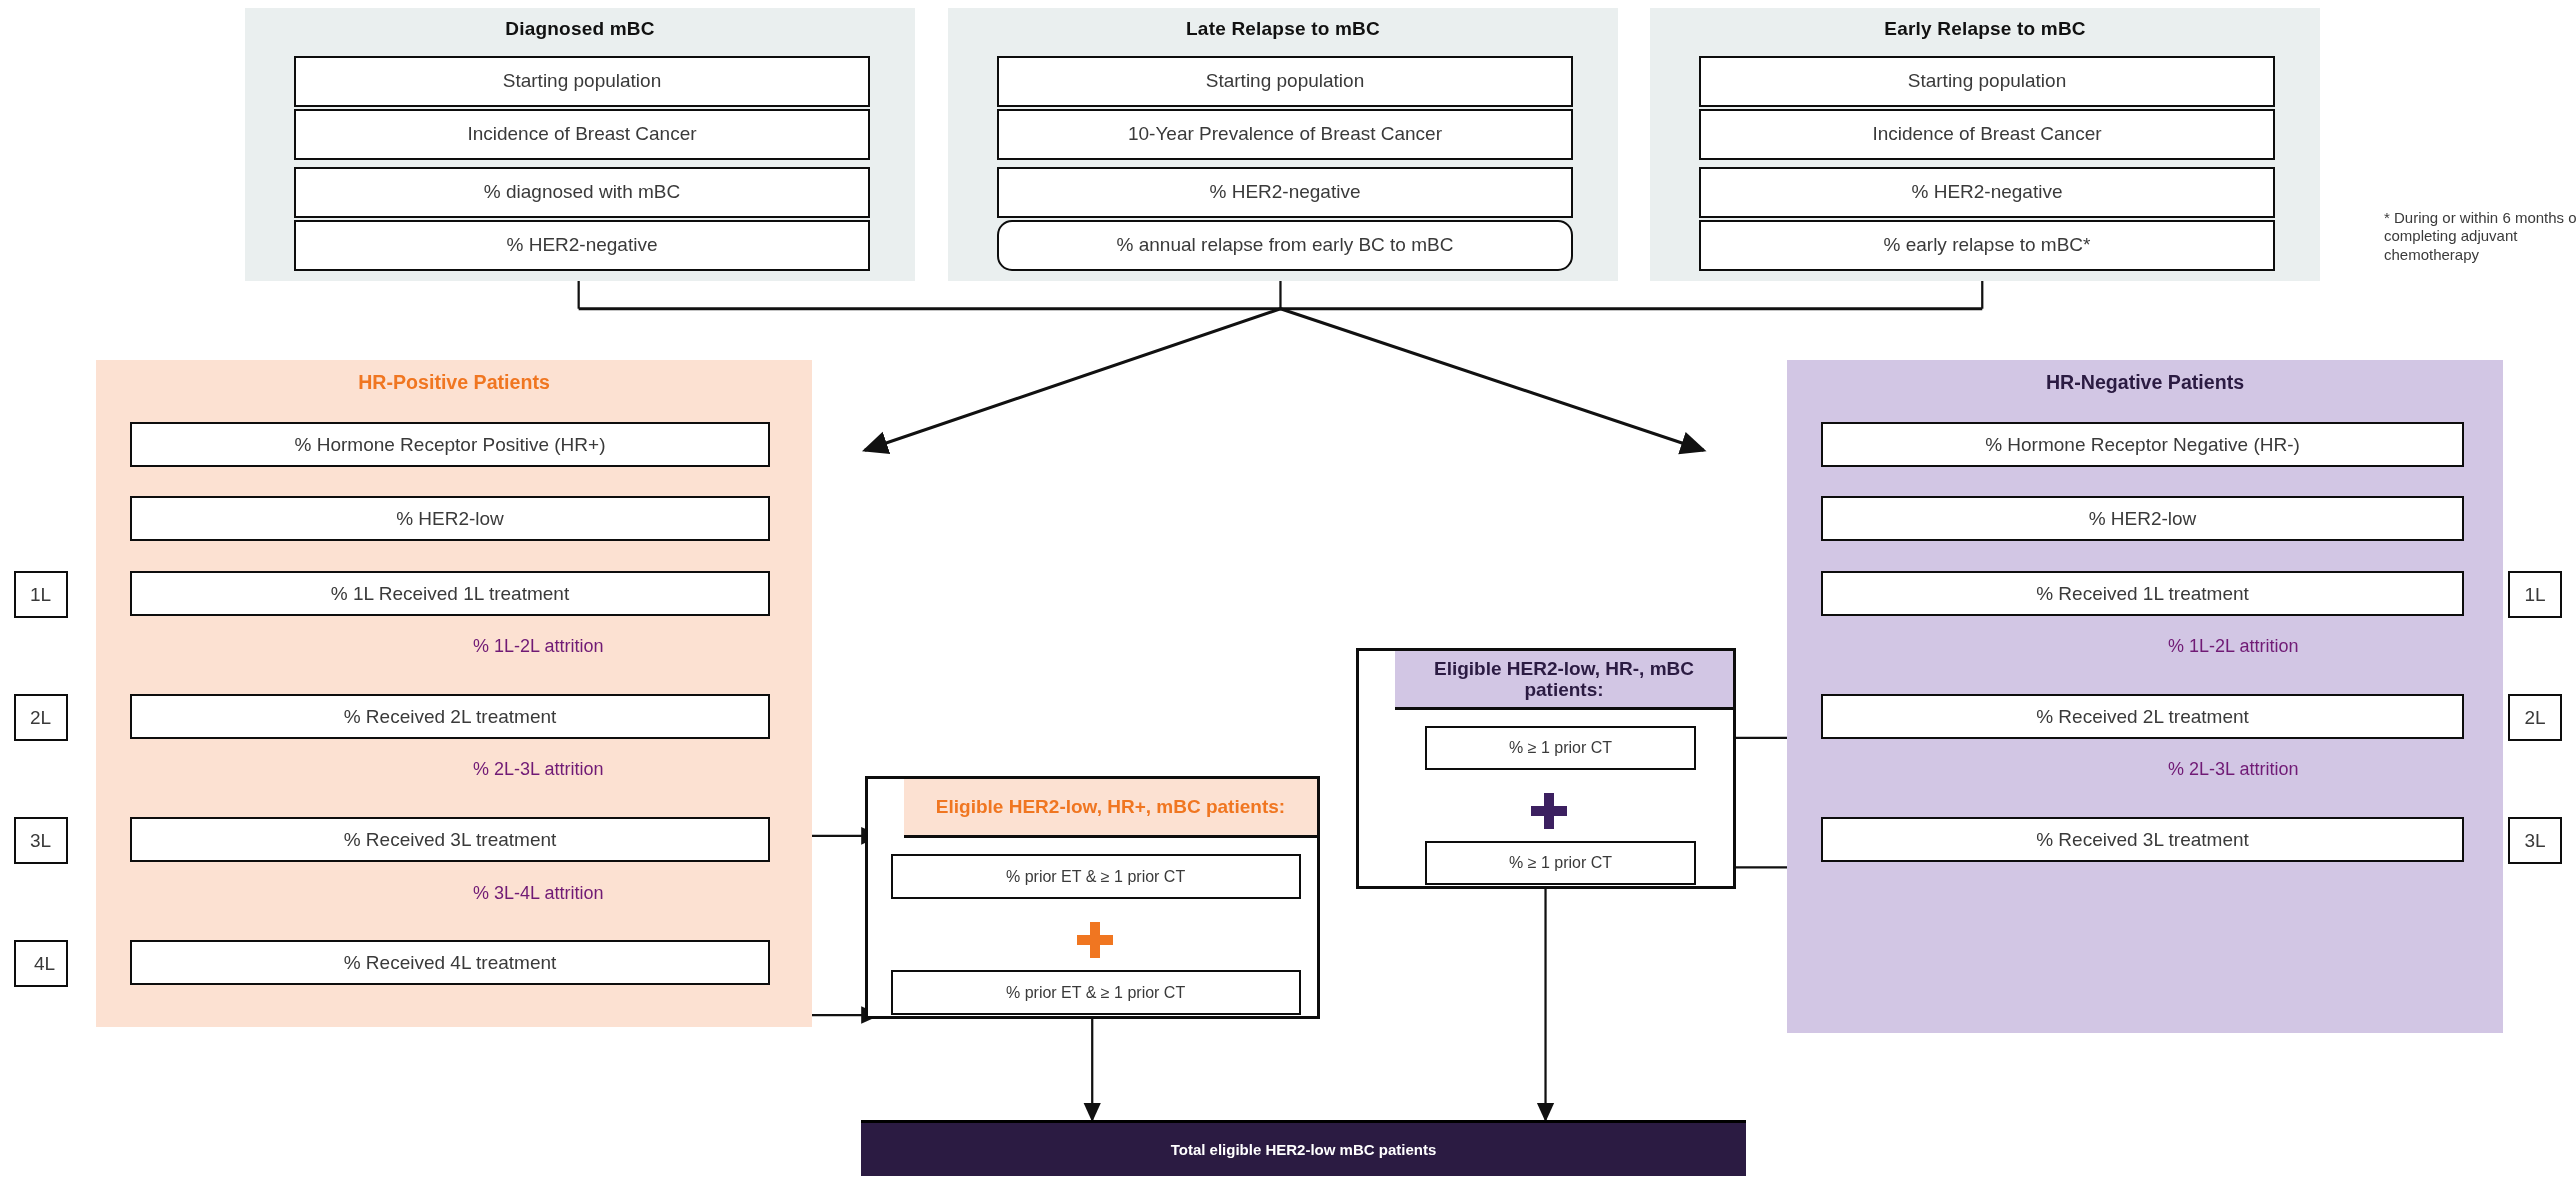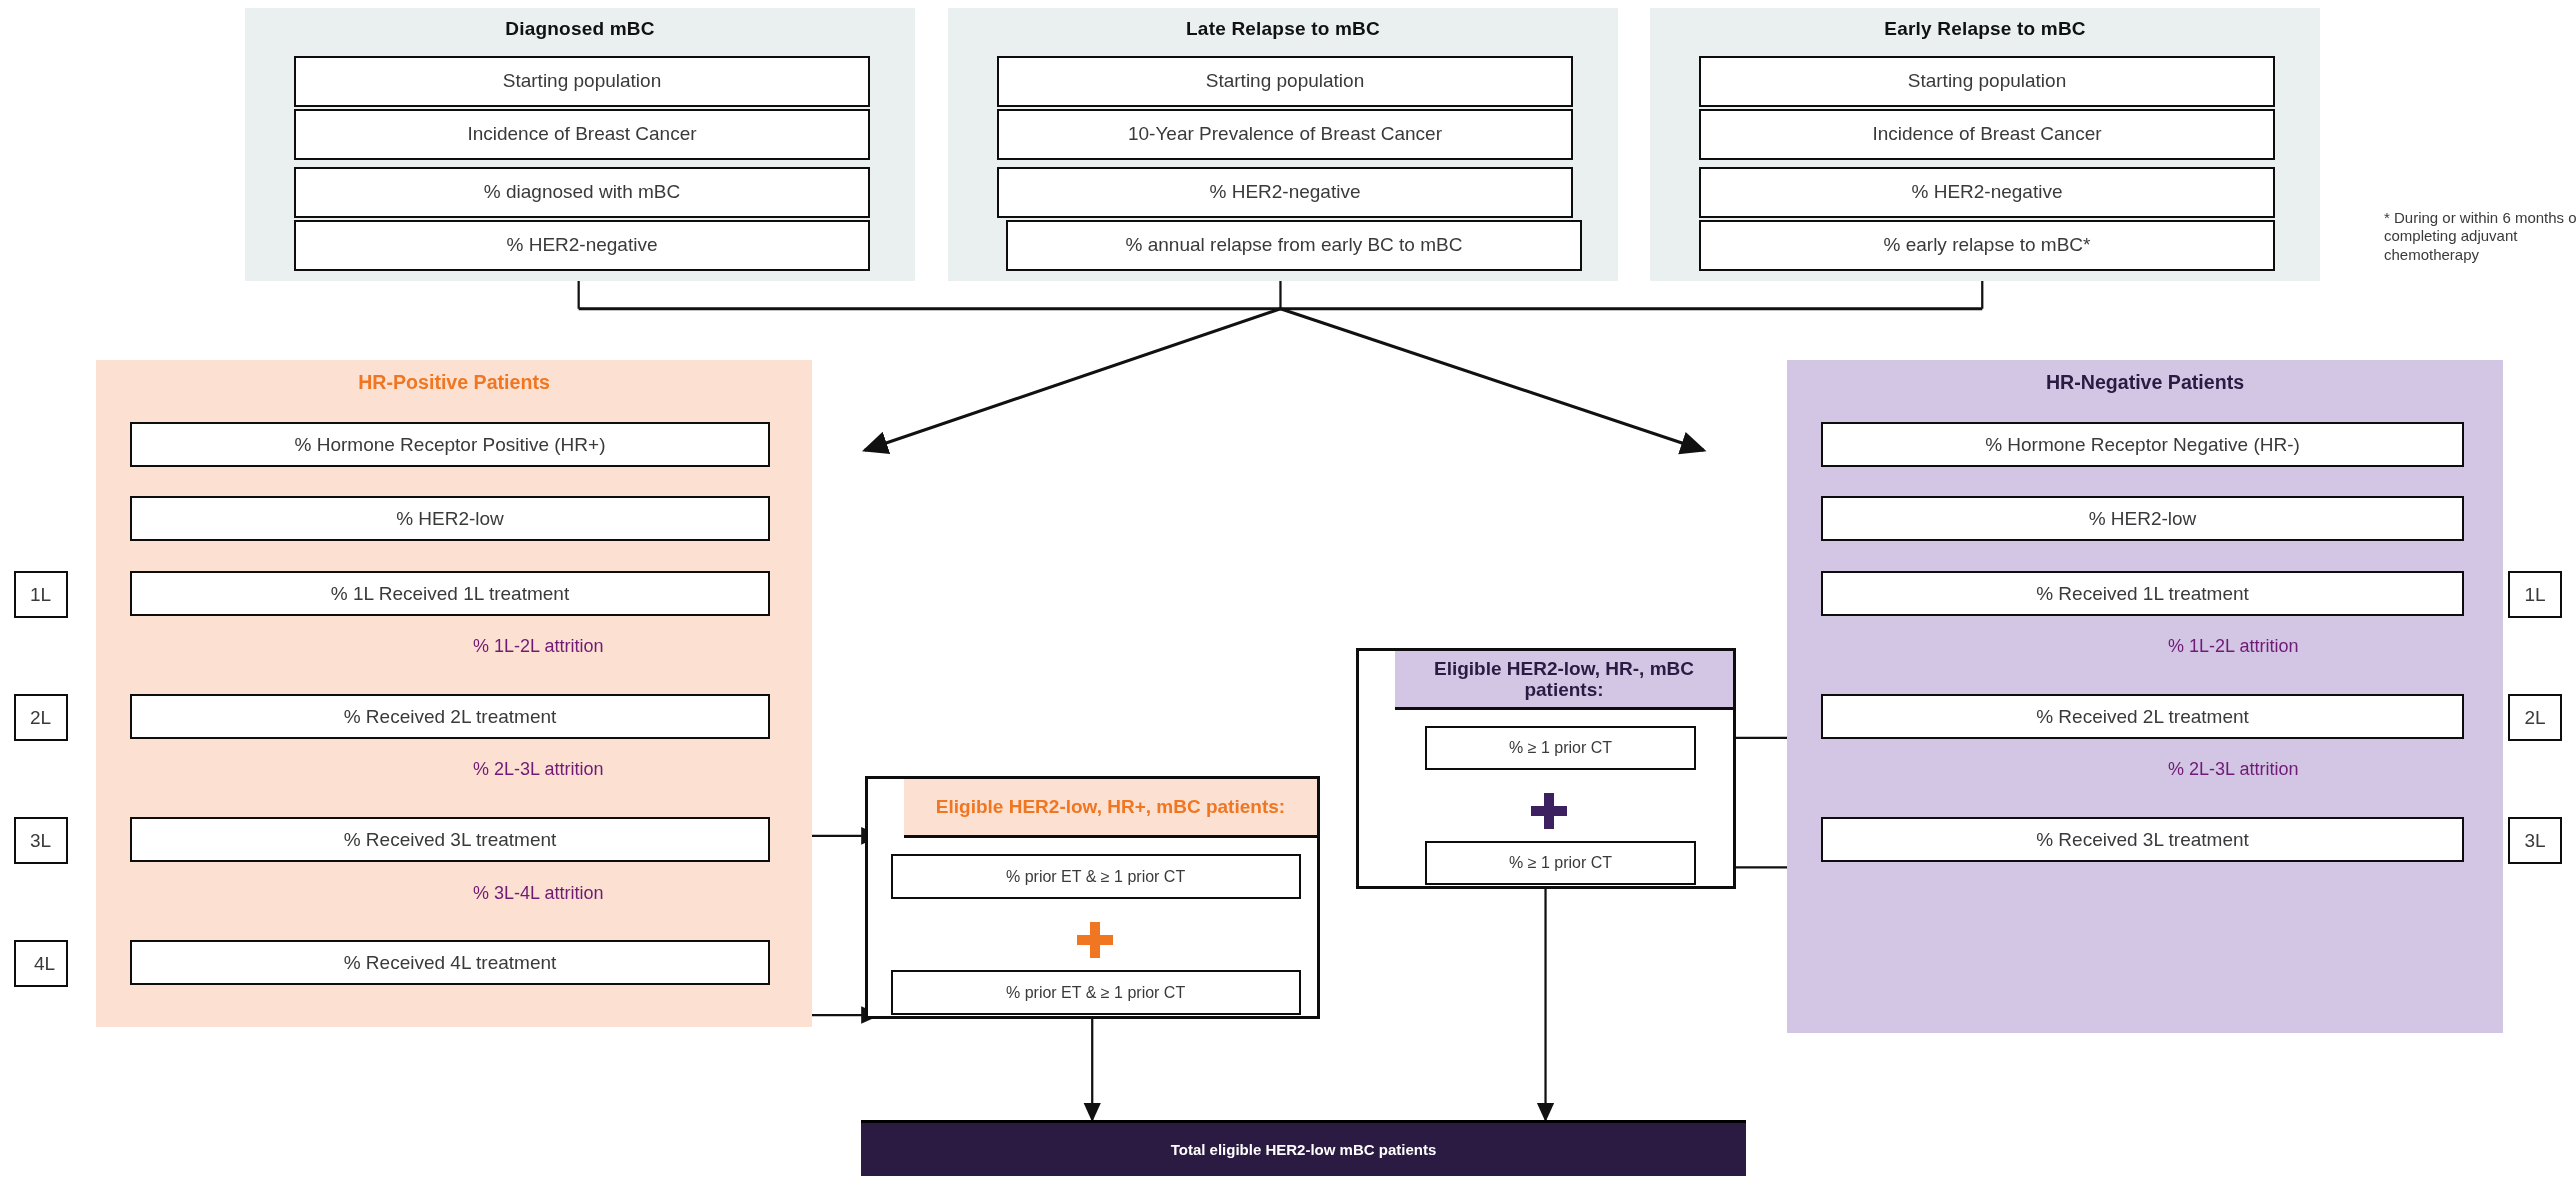--- a/index.html
+++ b/index.html
@@ -131,21 +131,21 @@
     <div class="wbox" style="left:49px;top:101px;width:572px;height:47px;">Incidence of Breast Cancer</div>
     <div class="wbox" style="left:49px;top:159px;width:572px;height:47px;">% diagnosed with mBC</div>
     <div class="wbox" style="left:49px;top:212px;width:572px;height:47px;">% HER2-negative</div>
   </div>
 
   <div class="abs srcpanel" style="left:948px;top:7.5px;width:670px;height:273px;">
     <div class="ptitle">Late Relapse to mBC</div>
     <div class="wbox" style="left:49px;top:48px;width:572px;height:47px;">Starting population</div>
     <div class="wbox" style="left:49px;top:101px;width:572px;height:47px;">10-Year Prevalence of Breast Cancer</div>
     <div class="wbox" style="left:49px;top:159px;width:572px;height:47px;">% HER2-negative</div>
-    <div class="wbox" style="left:58px;top:212px;width:572px;height:47px;">% annual relapse from early BC to mBC</div>
+    <div class="wbox" style="left:49px;top:212px;width:572px;height:47px;border-radius:15px;">% annual relapse from early BC to mBC</div>
   </div>
 
   <div class="abs srcpanel" style="left:1650px;top:7.5px;width:670px;height:273px;">
     <div class="ptitle">Early Relapse to mBC</div>
     <div class="wbox" style="left:49px;top:48px;width:572px;height:47px;">Starting population</div>
     <div class="wbox" style="left:49px;top:101px;width:572px;height:47px;">Incidence of Breast Cancer</div>
     <div class="wbox" style="left:49px;top:159px;width:572px;height:47px;">% HER2-negative</div>
     <div class="wbox" style="left:49px;top:212px;width:572px;height:47px;">% early relapse to mBC*</div>
   </div>
 

